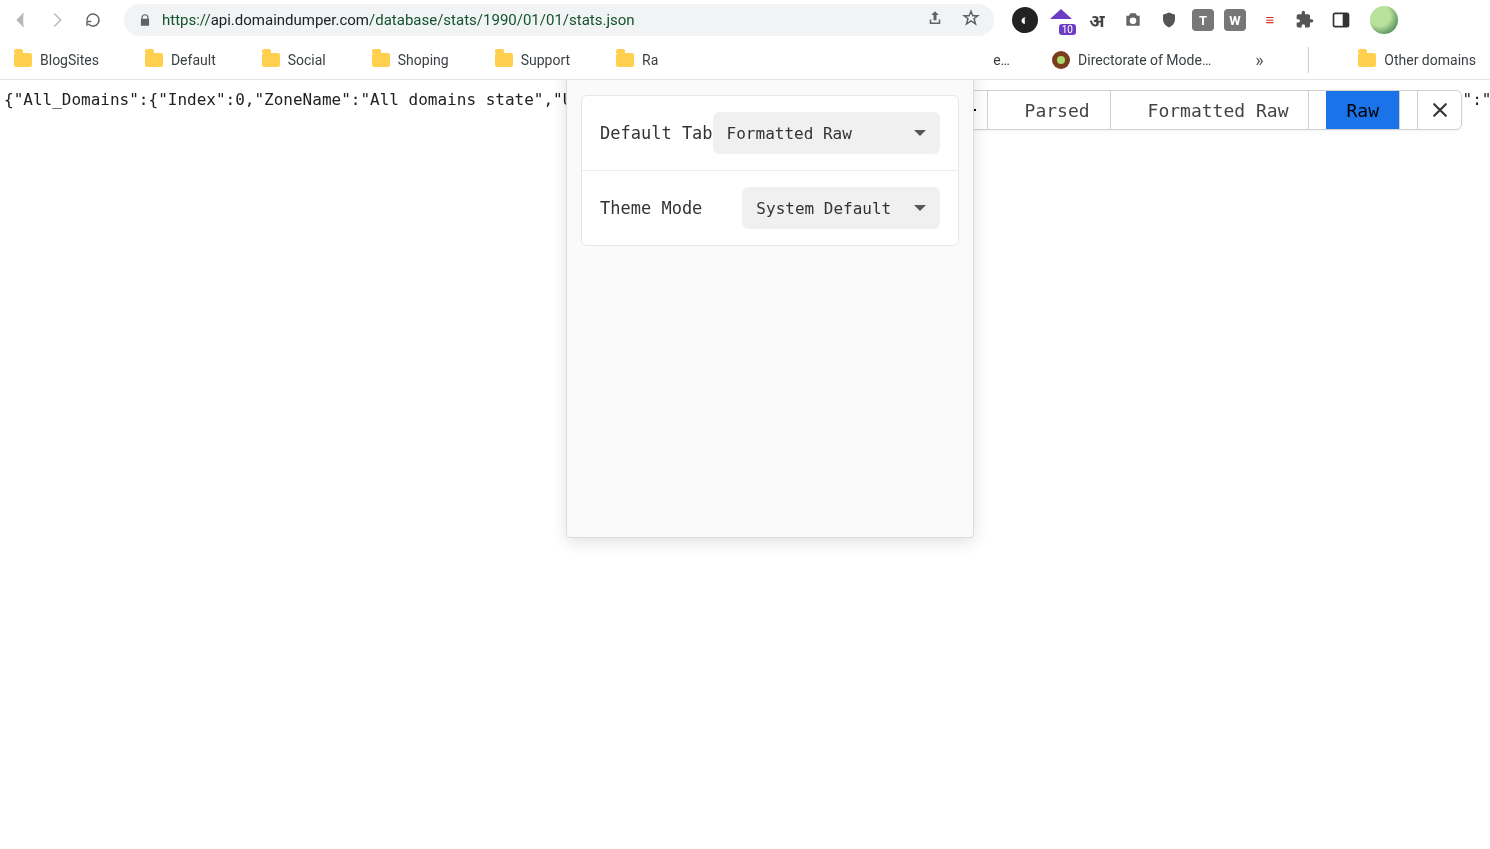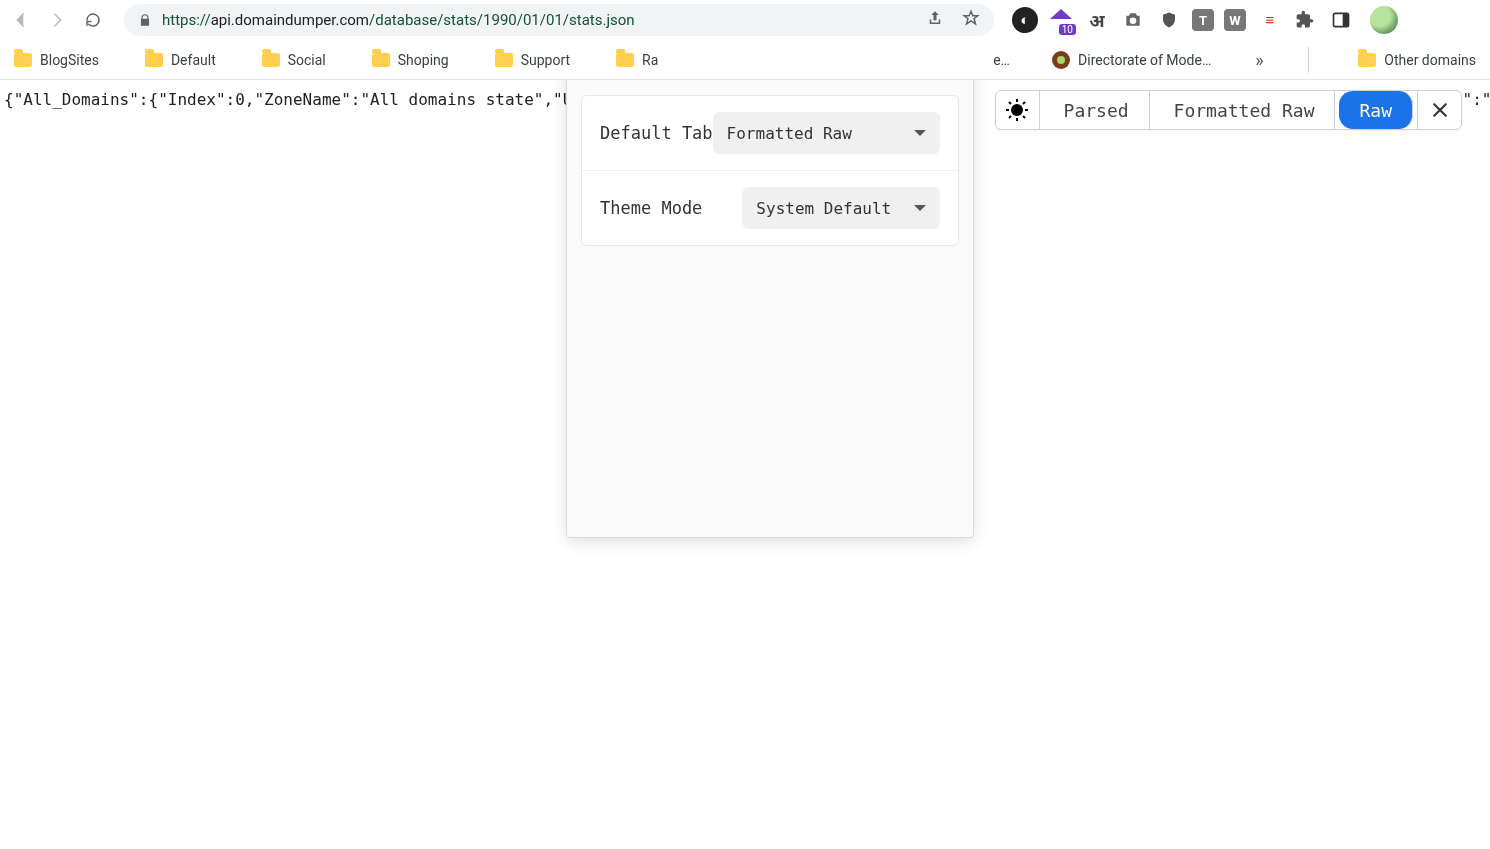--- a/index.html
+++ b/index.html
@@ -139,21 +139,21 @@
   }
   .raw-json-left { position:absolute; left:4px; top:10px; }
   .raw-json-right { position:absolute; right:-40px; top:10px; }
 
   
   .viewer-tabs {
     position: absolute;
     top: 10px; right: 28px;
     display: flex;
     align-items: center;
-    gap: 4px;
+    gap: 17px;
     background: #fff;
     border: 1px solid #d0d0d0;
     border-radius: 6px;
     overflow: hidden;
     height: 40px;
     box-shadow: 0 1px 3px rgba(0,0,0,0.05);
   }
   .viewer-tabs .theme-toggle {
     width: 44px; height: 100%;
     display:flex; align-items:center; justify-content:center;
@@ -164,21 +164,21 @@
   .vtab {
     padding: 0 20px;
     height: 100%;
     display: flex; align-items: center;
     font-size: 18px;
     color: #444;
     border-right: 1px solid #d0d0d0;
     background:#fff;
   }
   .vtab:last-of-type { border-right: none; }
-  .vtab.active { background: #1a73e8; color: #fef9c3; font-weight: 500; border-radius: 14px;}
+  .vtab.active { background: #1a73e8; color: #000000; font-weight: 500;}
   .viewer-tabs .close {
     width: 44px; height:100%;
     display:flex; align-items:center; justify-content:center;
     border-left: 1px solid #d0d0d0;
   }
   .viewer-tabs .close svg { width:20px; height:20px; }
 
   
   .settings-popup {
     position: absolute;

